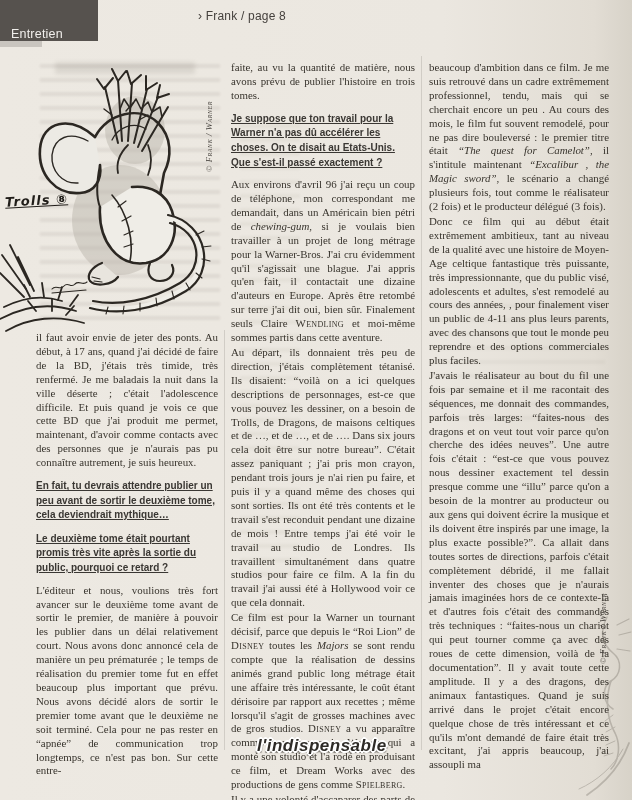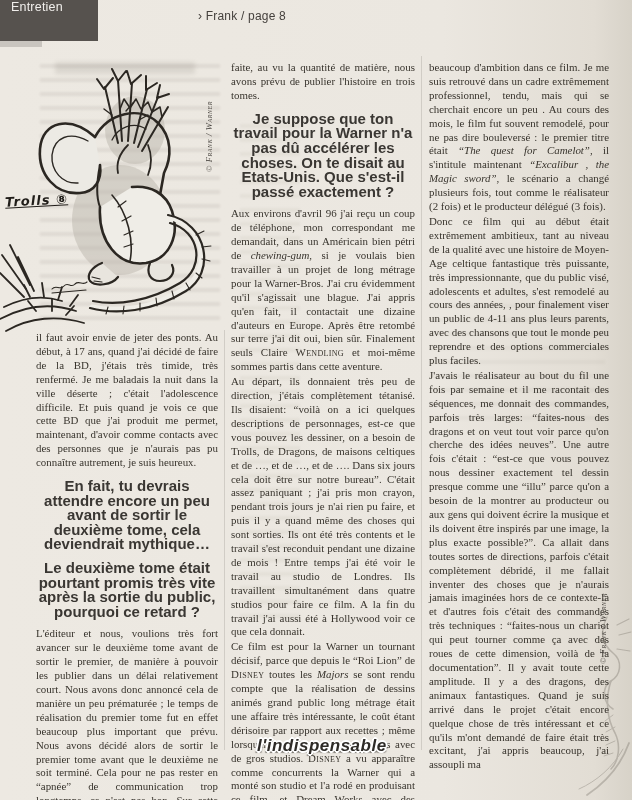--- a/index.html
+++ b/index.html
@@ -6,38 +6,38 @@
   body{
     width:632px;height:800px;overflow:hidden;position:relative;
     background:linear-gradient(90deg,#ede9e2 0%,#ebe7e0 70%,#e2ddd4 94%,#d7d2c8 100%);
     font-family:"Liberation Serif", serif;
   }
   
   .section-box{
     position:absolute;left:0;top:0;width:98px;height:41px;
     background:#56524e;color:#f1efec;
     font-family:"Liberation Sans", sans-serif;font-size:12.5px;
-    display:flex;align-items:flex-start;padding-left:11px;box-sizing:border-box;
+    display:flex;align-items:flex-end;padding-left:11px;box-sizing:border-box;
     letter-spacing:.2px;
   }
   .section-substrip{position:absolute;left:0;top:41px;width:42px;height:6px;background:#c9c5bf;}
   .breadcrumb{
     position:absolute;left:198px;top:9px;color:#45413d;
     font-family:"Liberation Sans", sans-serif;font-size:12px;letter-spacing:.2px;
   }
   
   .col{position:absolute;color:#37332c;font-size:10.9px;line-height:13.9px;text-align:justify;}
   .col-left{left:36px;top:331px;width:182px;}
   .col-mid{left:231px;top:61px;width:184px;}
   .col-right{left:429px;top:61px;width:180px;}
   .col p{margin:0 0 1px 0;}
   .col .q{
     font-family:"Liberation Sans", sans-serif;font-weight:bold;
-    font-size:15px;line-height:14.6px;color:#3a3733;
-    text-align:center;margin:9px 0 8px 0;
+    font-size:10px;line-height:14.6px;color:#3a3733;
+    text-align:left;margin:9px 0 8px 0;text-decoration:underline;
   }
   .sc{font-variant:small-caps;letter-spacing:.3px;}
   
   .vrule{position:absolute;width:1px;background:rgba(90,85,75,.18);}
   .vrule-a{left:224px;top:330px;height:420px;}
   .vrule-b{left:421px;top:56px;height:694px;}
   
   .vcredit{
     position:absolute;transform:rotate(-90deg);transform-origin:left top;
     font-family:"Liberation Serif", serif;font-style:italic;font-variant:small-caps;
@@ -136,21 +136,21 @@
 
 <div class="hand-label">Trolls ⑧</div>
 
 <div class="vcredit" style="left:204px;top:172px;width:85px;">© Frank / Warner</div>
 
 <div class="vrule vrule-a"></div>
 <div class="vrule vrule-b"></div>
 
 <div class="col col-left">
     <p>il faut avoir envie de jeter des ponts. Au début, à 17 ans, quand j'ai décidé de faire de la BD, j'étais très timide, très renfermé. Je me baladais la nuit dans la ville déserte ; c'était l'adolescence difficile. Et puis quand je vois ce que cette BD que j'ai produit me permet, maintenant, d'avoir comme contacts avec des personnes que je n'aurais pas pu connaître autrement, je suis heureux.</p>
-    <p class="q">En fait, tu devrais attendre encore un peu avant de sortir le deuxième tome, cela deviendrait mythique…</p>
+    <p class="q">En fait, tu devrais attendre publier un peu avant de sortir le deuxième tome, cela deviendrait mythique…</p>
     <p class="q">Le deuxième tome était pourtant promis très vite après la sortie du public, pourquoi ce retard ?</p>
     <p>L'éditeur et nous, voulions très fort avancer sur le deuxième tome avant de sortir le premier, de manière à pouvoir les publier dans un délai relativement court. Nous avons donc annoncé cela de manière un peu prématurée ; le temps de réalisation du premier tome fut en effet beaucoup plus important que prévu. Nous avons décidé alors de sortir le premier tome avant que le deuxième ne soit terminé. Cela pour ne pas rester en “apnée” de communication trop longtemps, ce n'est pas bon. Sur cette entre-</p>
   </div>
 <div class="col col-mid">
     <p>faite, au vu la quantité de matière, nous avons prévu de publier l'histoire en trois tomes.</p>
     <p class="q">Je suppose que ton travail pour la Warner n'a pas dû accélérer les choses. On te disait au Etats-Unis. Que s'est-il passé exactement ?</p>
     <p>Aux environs d'avril 96 j'ai reçu un coup de téléphone, mon correspondant me demandait, dans un Américain bien pétri de <i>chewing-gum</i>, si je voulais bien travailler à un projet de long métrage pour la Warner-Bros. J'ai cru évidemment qu'il s'agissait une blague. J'ai appris qu'en fait, il contactait une dizaine d'auteurs en Europe. Après être retombé sur terre j'ai dit oui, bien sûr. Finalement seuls Claire <span class="sc">Wendling</span> et moi-même sommes partis dans cette aventure.</p>
     <p>Au départ, ils donnaient très peu de direction, j'étais complètement tétanisé. Ils disaient: “voilà on a ici quelques descriptions de personnages, est-ce que vous pouvez les dessiner, on a besoin de Trolls, de Dragons, de maisons celtiques et de …, et de …, et de …. Dans six jours cela doit être sur notre bureau”. C'était assez paniquant ; j'ai pris mon crayon, pendant trois jours je n'ai rien pu faire, et puis il y a quand même des choses qui sont sorties. Ils ont été très contents et le travail s'est reconduit pendant une dizaine de mois ! Entre temps j'ai été voir le travail au studio de Londres. Ils travaillent simultanément dans quatre studios pour faire ce film. A la fin du travail j'ai aussi été à Hollywood voir ce que cela donnait.</p>
     <p>Ce film est pour la Warner un tournant décisif, parce que depuis le “Roi Lion” de <span class="sc">Disney</span> toutes les <i>Majors</i> se sont rendu compte que la réalisation de dessins animés grand public long métrage était une affaire très intéressante, le coût étant dérisoire par rapport aux recettes ; même lorsqu'il s'agit de grosses machines avec de gros studios. <span class="sc">Disney</span> a vu apparaître comme concurrents la Warner qui a monté son studio et l'a rodé en produisant ce film, et Dream Works avec des productions de gens comme <span class="sc">Spielberg</span>.</p>
     <p>Il y a une volonté d'accaparer des parts de marché et la Warner a mis beaucoup,</p>

